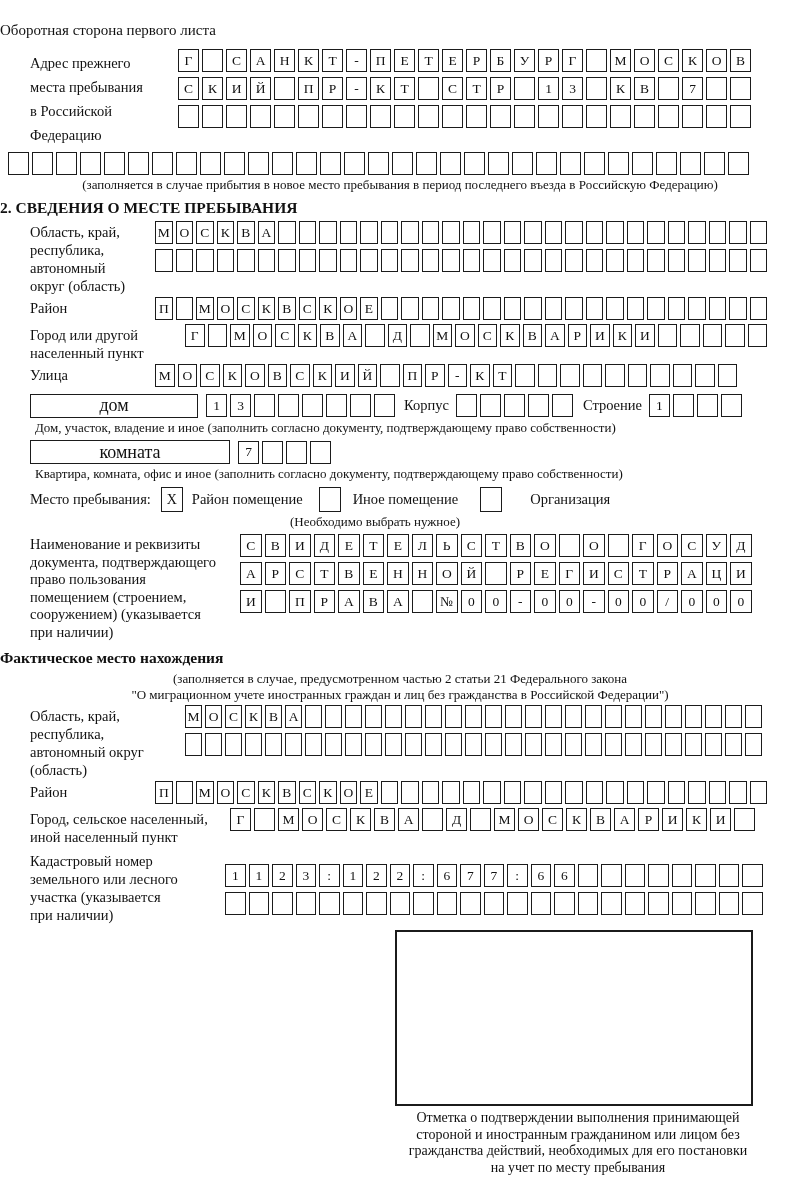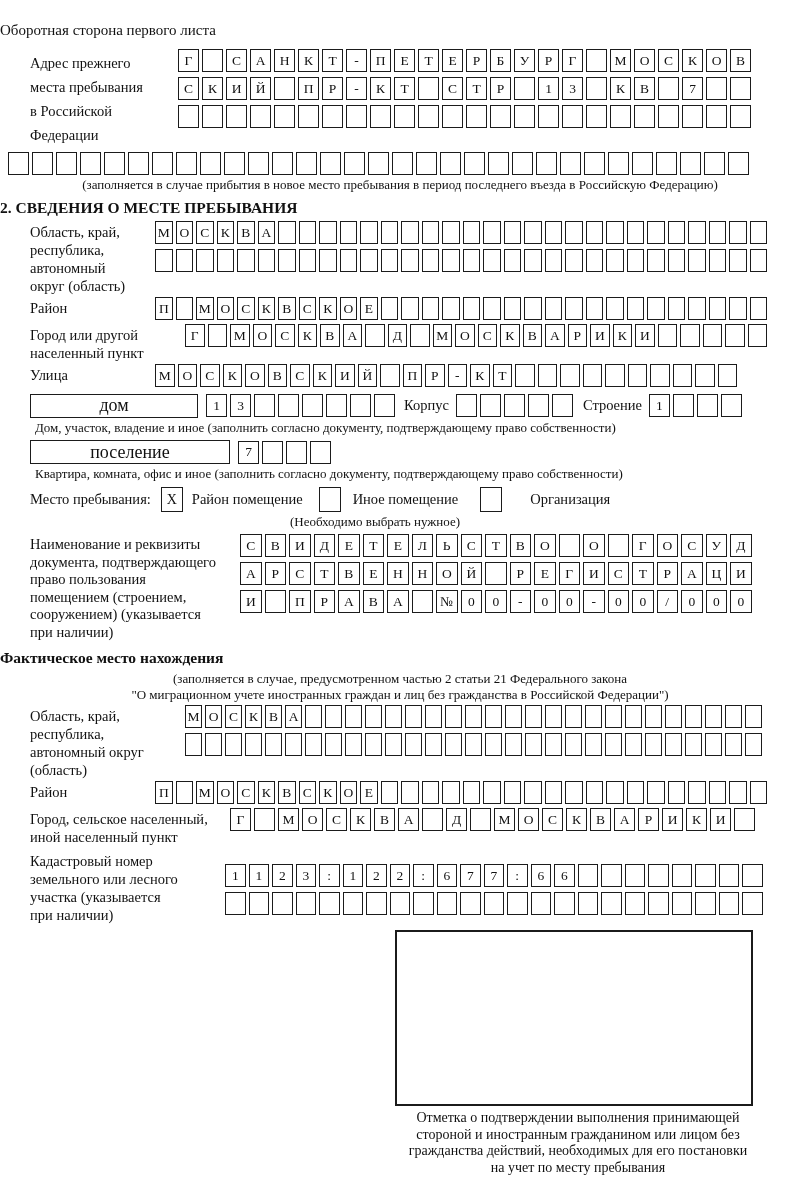--- a/index.html
+++ b/index.html
@@ -49,21 +49,21 @@
 
 <div class="sheet">
 
   <div class="hdr-note">Оборотная сторона первого листа</div>
 
   <div class="frow mt10" style="margin-left:30px;">
     <div class="flabel" style="width:148px; line-height:24px;">
       <div>Адрес прежнего</div>
       <div>места пребывания</div>
       <div>в Российской</div>
-      <div>Федерации</div>
+      <div>Федерацию</div>
     </div>
     <div class="gridcol">
       <div class="cellrow ca">
           <span class="cell">Г</span>
           <span class="cell"></span>
           <span class="cell">С</span>
           <span class="cell">А</span>
           <span class="cell">Н</span>
           <span class="cell">К</span>
           <span class="cell">Т</span>
@@ -378,21 +378,21 @@
     <div class="cellrow ca">
         <span class="cell">1</span>
         <span class="cell"></span>
         <span class="cell"></span>
         <span class="cell"></span>
       </div>
   </div>
   <div class="note mt2" style="margin-left:35px;">Дом, участок, владение и иное (заполнить согласно документу, подтверждающему право собственности)</div>
 
   <div class="frow mt4" style="margin-left:30px; align-items:center;">
-    <div class="widebox" style="width:200px;">поселение</div>
+    <div class="widebox" style="width:200px;">комната</div>
     <div class="cellrow ca" style="margin-left:8px;">
         <span class="cell">7</span>
         <span class="cell"></span>
         <span class="cell"></span>
         <span class="cell"></span>
       </div>
   </div>
   <div class="note mt2" style="margin-left:35px;">Квартира, комната, офис и иное (заполнить согласно документу, подтверждающему право собственности)</div>
 
   <div class="frow mt5" style="margin-left:30px; align-items:center;">

